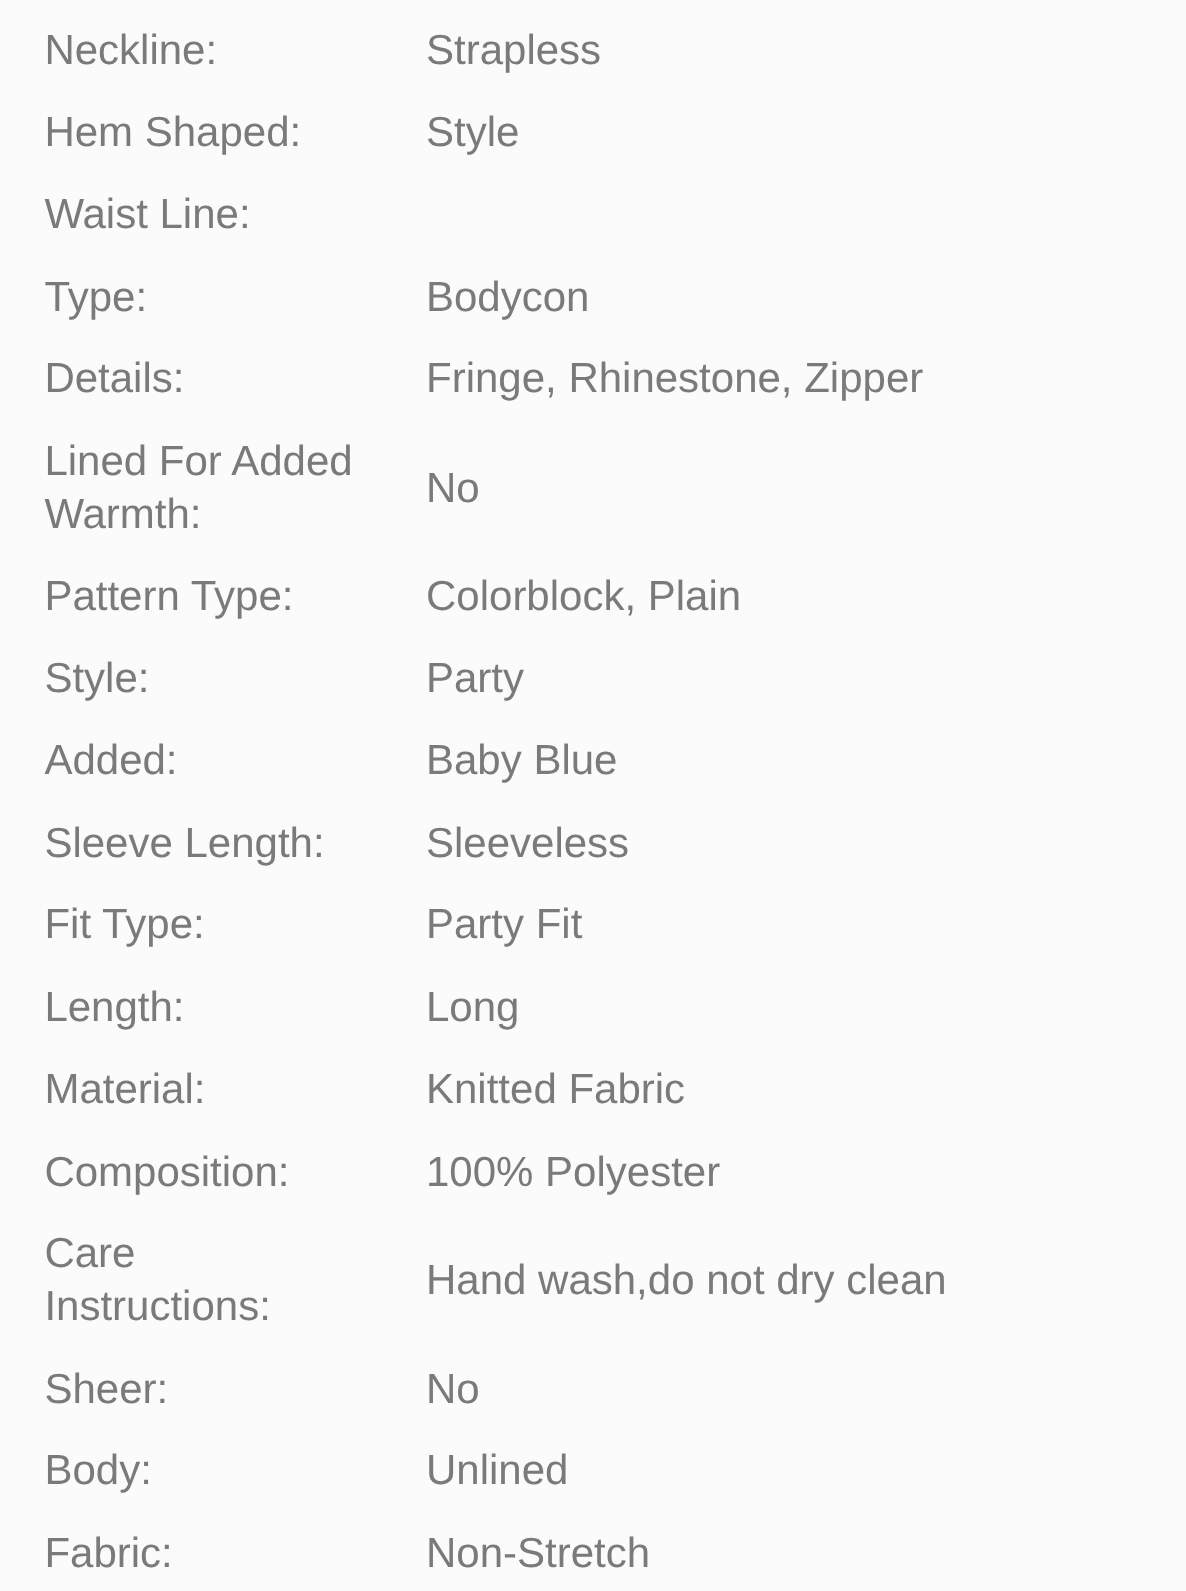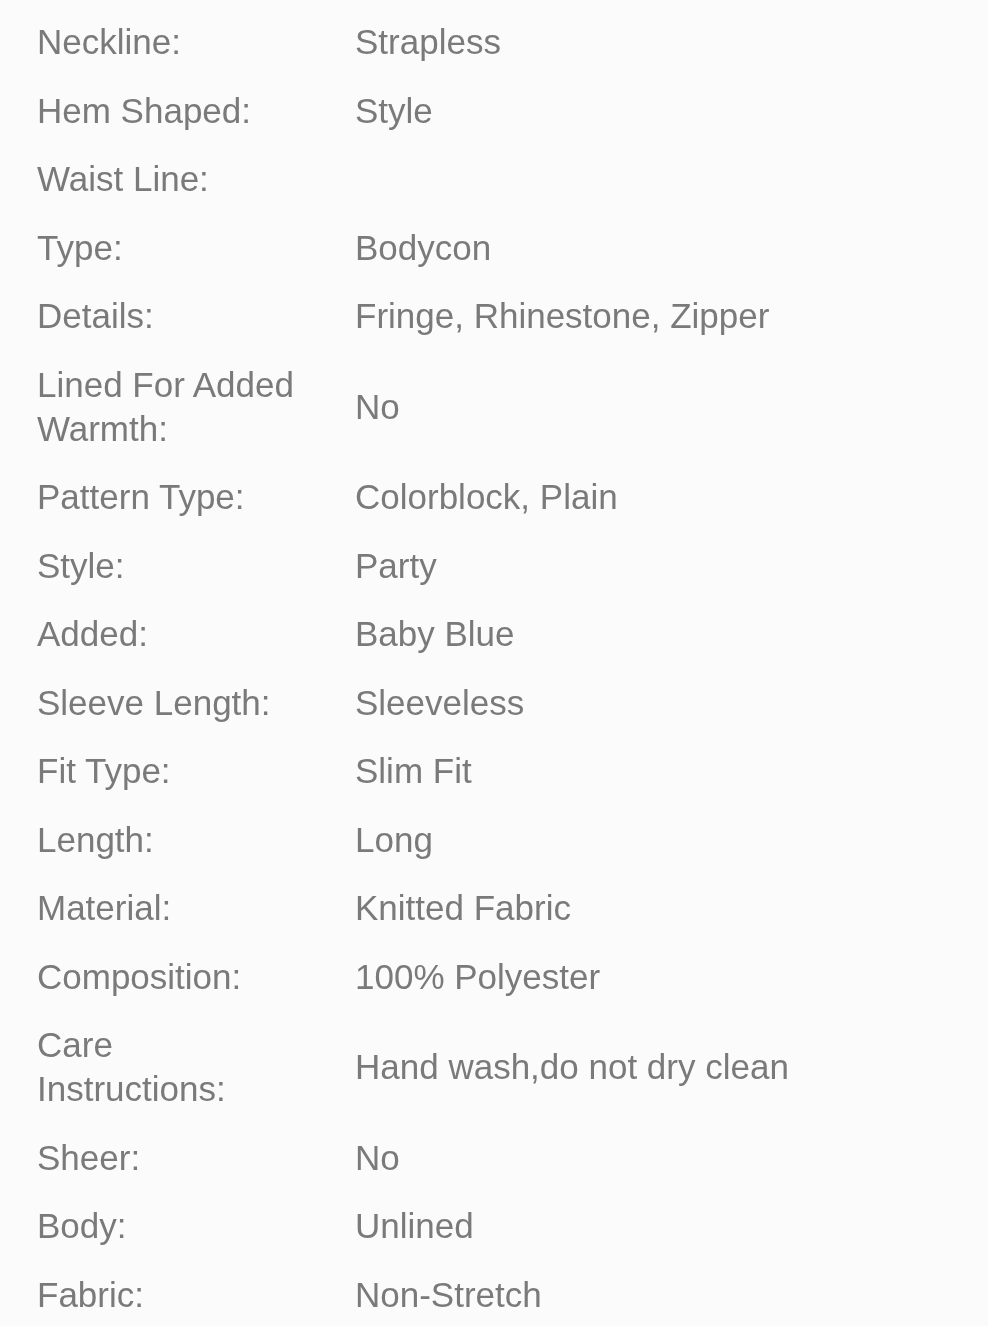--- a/index.html
+++ b/index.html
@@ -73,21 +73,21 @@
   <div class="spec-row">
     <div class="spec-label">Added:</div>
     <div class="spec-value">Baby Blue</div>
   </div>
   <div class="spec-row">
     <div class="spec-label">Sleeve Length:</div>
     <div class="spec-value">Sleeveless</div>
   </div>
   <div class="spec-row">
     <div class="spec-label">Fit Type:</div>
-    <div class="spec-value">Slim Fit</div>
+    <div class="spec-value">Party Fit</div>
   </div>
   <div class="spec-row">
     <div class="spec-label">Length:</div>
     <div class="spec-value">Long</div>
   </div>
   <div class="spec-row">
     <div class="spec-label">Material:</div>
     <div class="spec-value">Knitted Fabric</div>
   </div>
   <div class="spec-row">

